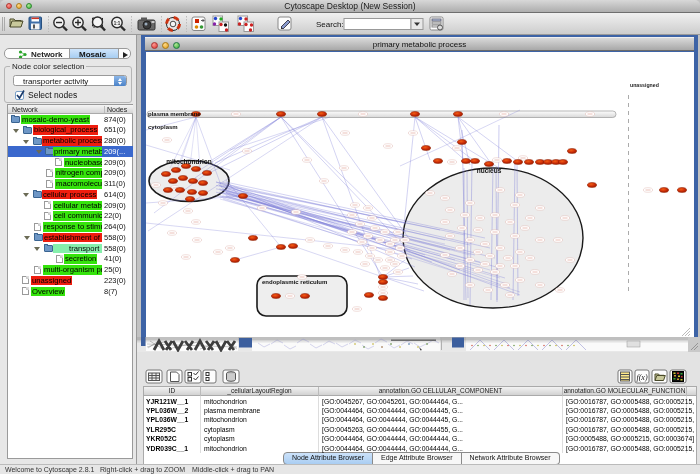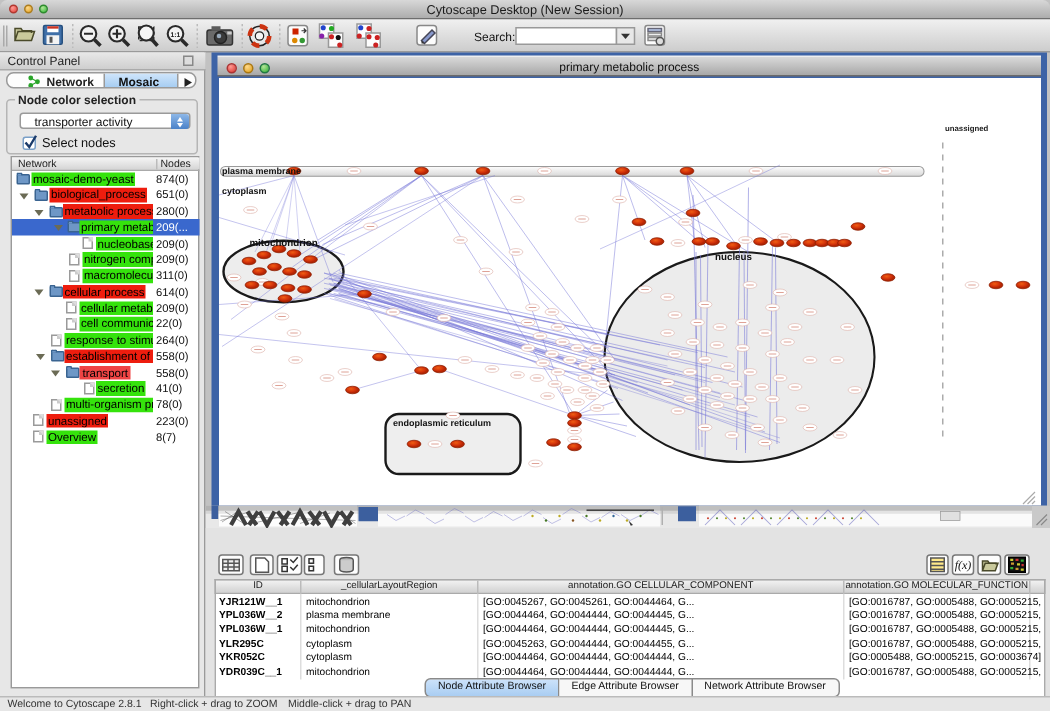--- a/index.html
+++ b/index.html
@@ -80,42 +80,38 @@
 <rect x="411" y="18.5" width="12" height="11" fill="#e8e8e8" stroke="#999"></rect>
     <path d="M414,22.5 l3,3.5 l3,-3.5 z" fill="#333"></path>
 <rect x="430" y="17" width="13" height="13" rx="1.5" fill="#fcfcfc" stroke="#888"></rect>
     <rect x="432" y="19" width="9" height="2" fill="#bbccee" stroke="#667"></rect>
     <rect x="432" y="22" width="9" height="2" fill="#eee" stroke="#888"></rect>
     <rect x="432" y="25" width="9" height="2" fill="#eee" stroke="#888"></rect>
     <circle cx="440" cy="27.5" r="2.5" fill="#ddd" stroke="#555"></circle>
 </svg>
 
 <div class="abs" style="left:0;top:35px;width:137px;height:439px;background:#e7e7e7;border-right:1px solid #9a9a9a">
-<div class="abs" style="left:0;top:0;width:137px;height:12px;background:linear-gradient(#e8e8e8,#cfcfcf);border-bottom:1px solid #aaa">
-<span style="position:absolute;left:5px;top:1px;font-size:8px;color:#222">Control Panel</span>
-<span style="position:absolute;left:122px;top:2px;width:7px;height:7px;border:1px solid #888;background:#ddd"></span>
-</div>
 <div class="abs" style="left:550px;top:44px;width:10px;height:57px;background:#f0f0f0;border-left:1px solid #ccc"></div>
 <div class="abs" style="left:550px;top:44px;width:10px;height:8px;background:linear-gradient(#cfe2f8,#9ec4ee);border:1px solid #8aa"></div>
 
 <div class="abs" style="left:4px;top:13px;width:127px;height:10.5px;background:#fdfdfd;border:1px solid #9a9a9a;border-radius:5px;overflow:hidden">
 <div class="abs" style="left:64px;top:0;width:50px;height:10.5px;background:linear-gradient(#cfe5fb,#9ec8f0);border-left:1px solid #9a9a9a;border-right:1px solid #9a9a9a"></div>
 <svg width="10" height="9" viewBox="0 0 10 9" style="position:absolute;left:13px;top:0.5px">
         <circle cx="2.5" cy="2" r="1.6" fill="#2aa52a"></circle>
         <circle cx="7" cy="4.5" r="1.6" fill="#2aa52a"></circle>
         <circle cx="2.5" cy="7" r="1.6" fill="#2aa52a"></circle>
         <path d="M2.5,2 L7,4.5 L2.5,7" stroke="#2aa52a" fill="none" stroke-width="0.7"></path>
       </svg>
 <span class="abs" style="left:26px;top:0.5px;font-size:8px;font-weight:bold;color:#222">Network</span>
 <span class="abs" style="left:74px;top:0.5px;font-size:8px;font-weight:bold;color:#111">Mosaic</span>
 <div class="abs" style="left:118px;top:2.5px;width:0;height:0;border-top:3.5px solid transparent;border-bottom:3.5px solid transparent;border-left:5px solid #222"></div>
 </div>
 
 <div class="abs" style="left:4px;top:31px;width:128px;height:37px;border:1px solid #b5b5b5;border-radius:3px">
-<span class="abs" style="left:5px;top:-5px;background:#e7e7e7;font-size:8px;font-weight:bold;color:#222;padding:0 2px">Node color selection</span>
+<span class="abs" style="left:5px;top:-5px;background:#e7e7e7;font-size:8px;font-weight:normal;color:#222;padding:0 2px">Node color selection</span>
 <div class="abs" style="left:8px;top:8px;width:114px;height:11px;background:#fff;border:1px solid #9a9a9a;border-radius:2.5px">
 <span class="abs" style="left:9px;top:1px;font-size:8px;color:#111">transporter activity</span>
 <div class="abs" style="right:0;top:0;width:12px;height:9.5px;background:linear-gradient(#8db7e8,#4a82c8);border-radius:0 2px 2px 0">
 <div class="abs" style="left:3.5px;top:1.5px;width:0;height:0;border-left:2.5px solid transparent;border-right:2.5px solid transparent;border-bottom:3px solid #fff"></div>
 <div class="abs" style="left:3.5px;top:5.5px;width:0;height:0;border-left:2.5px solid transparent;border-right:2.5px solid transparent;border-top:3px solid #fff"></div>
 </div>
       </div>
 <div class="abs" style="left:10px;top:23.5px;width:9px;height:9px;background:#fff;border:1px solid #7aa0c8;border-radius:2px">
 <svg width="11" height="11" viewBox="0 0 11 11" style="position:absolute;left:-1px;top:-3px">
           <path d="M2,6 l2.5,3 L9,1.5" stroke="#1a3a6a" stroke-width="1.6" fill="none"></path>
@@ -204,34 +200,34 @@
     <div style="position:absolute;left:16px;top:4px;width:0;height:0;border-left:3.5px solid transparent;border-right:3.5px solid transparent;border-top:4.5px solid #6b6b55"></div>
     <div style="position:absolute;left:26px;top:2px;width:9px;height:7px;background:#6e97c6;border:1px solid #3a6491;border-radius:1px"></div>
     <div style="position:absolute;left:26px;top:1px;width:4px;height:2px;background:#6e97c6;border:1px solid #3a6491;border-bottom:none;border-radius:1px 1px 0 0"></div>
     <div style="position:absolute;left:35px;top:0.5px;max-width:59px;overflow:hidden;white-space:nowrap;background:#ee1d0e;color:#000;font-size:7.7px;line-height:9.5px;padding:0 1px">establishment of lo</div>
     <div style="position:absolute;left:95px;top:0.5px;font-size:7.5px;line-height:9.5px;color:#111;padding-left:1px;width:30px">558(0)</div>
   </div>
 <div style="position:absolute;left:8px;top:243px;width:125px;height:10.8px;overflow:hidden">
     <div style="position:absolute;left:26px;top:4px;width:0;height:0;border-left:3.5px solid transparent;border-right:3.5px solid transparent;border-top:4.5px solid #6b6b55"></div>
     <div style="position:absolute;left:36px;top:2px;width:9px;height:7px;background:#6e97c6;border:1px solid #3a6491;border-radius:1px"></div>
     <div style="position:absolute;left:36px;top:1px;width:4px;height:2px;background:#6e97c6;border:1px solid #3a6491;border-bottom:none;border-radius:1px 1px 0 0"></div>
-    <div style="position:absolute;left:45px;top:0.5px;max-width:49px;overflow:hidden;white-space:nowrap;background:#ef4444;color:#000;font-size:7.7px;line-height:9.5px;padding:0 2px">transport</div>
+    <div style="position:absolute;left:45px;top:0.5px;max-width:49px;overflow:hidden;white-space:nowrap;background:#86efac;color:#000;font-size:7.7px;line-height:9.5px;padding:0 16px">transport</div>
     <div style="position:absolute;left:95px;top:0.5px;font-size:7.5px;line-height:9.5px;color:#111;padding-left:1px;width:30px">558(0)</div>
   </div>
 <div style="position:absolute;left:8px;top:253.8px;width:125px;height:10.8px;overflow:hidden">
     <div style="position:absolute;left:48px;top:1px;width:6.5px;height:8px;background:#fff;border:1px solid #9a9a9a"></div>
     <div style="position:absolute;left:52px;top:1px;border-style:solid;border-width:0 3px 3px 0;border-color:transparent #ddd #ccc transparent"></div>
     <div style="position:absolute;left:56px;top:0.5px;max-width:38px;overflow:hidden;white-space:nowrap;background:#35e30c;color:#000;font-size:7.7px;line-height:9.5px;padding:0 1px">secretion</div>
     <div style="position:absolute;left:95px;top:0.5px;font-size:7.5px;line-height:9.5px;color:#111;padding-left:1px;width:30px">41(0)</div>
   </div>
 <div style="position:absolute;left:8px;top:264.5px;width:125px;height:10.8px;overflow:hidden">
     <div style="position:absolute;left:26px;top:1px;width:6.5px;height:8px;background:#fff;border:1px solid #9a9a9a"></div>
     <div style="position:absolute;left:30px;top:1px;border-style:solid;border-width:0 3px 3px 0;border-color:transparent #ddd #ccc transparent"></div>
     <div style="position:absolute;left:35px;top:0.5px;max-width:59px;overflow:hidden;white-space:nowrap;background:#35e30c;color:#000;font-size:7.7px;line-height:9.5px;padding:0 1px">multi-organism pro</div>
-    <div style="position:absolute;left:95px;top:0.5px;font-size:7.5px;line-height:9.5px;color:#111;padding-left:1px;width:30px">78(0)</div>
+    <div style="position:absolute;left:95px;top:0.5px;font-size:7.5px;line-height:9.5px;color:#111;padding-left:1px;width:30px">25(0)</div>
   </div>
 <div style="position:absolute;left:8px;top:275.2px;width:125px;height:10.8px;overflow:hidden">
     <div style="position:absolute;left:14px;top:1px;width:6.5px;height:8px;background:#fff;border:1px solid #9a9a9a"></div>
     <div style="position:absolute;left:18px;top:1px;border-style:solid;border-width:0 3px 3px 0;border-color:transparent #ddd #ccc transparent"></div>
     <div style="position:absolute;left:23px;top:0.5px;max-width:71px;overflow:hidden;white-space:nowrap;background:#ee1d0e;color:#000;font-size:7.7px;line-height:9.5px;padding:0 1px">unassigned</div>
     <div style="position:absolute;left:95px;top:0.5px;font-size:7.5px;line-height:9.5px;color:#111;padding-left:1px;width:30px">223(0)</div>
   </div>
 <div style="position:absolute;left:8px;top:286px;width:125px;height:10.8px;overflow:hidden">
     <div style="position:absolute;left:14px;top:1px;width:6.5px;height:8px;background:#fff;border:1px solid #9a9a9a"></div>
     <div style="position:absolute;left:18px;top:1px;border-style:solid;border-width:0 3px 3px 0;border-color:transparent #ddd #ccc transparent"></div>

